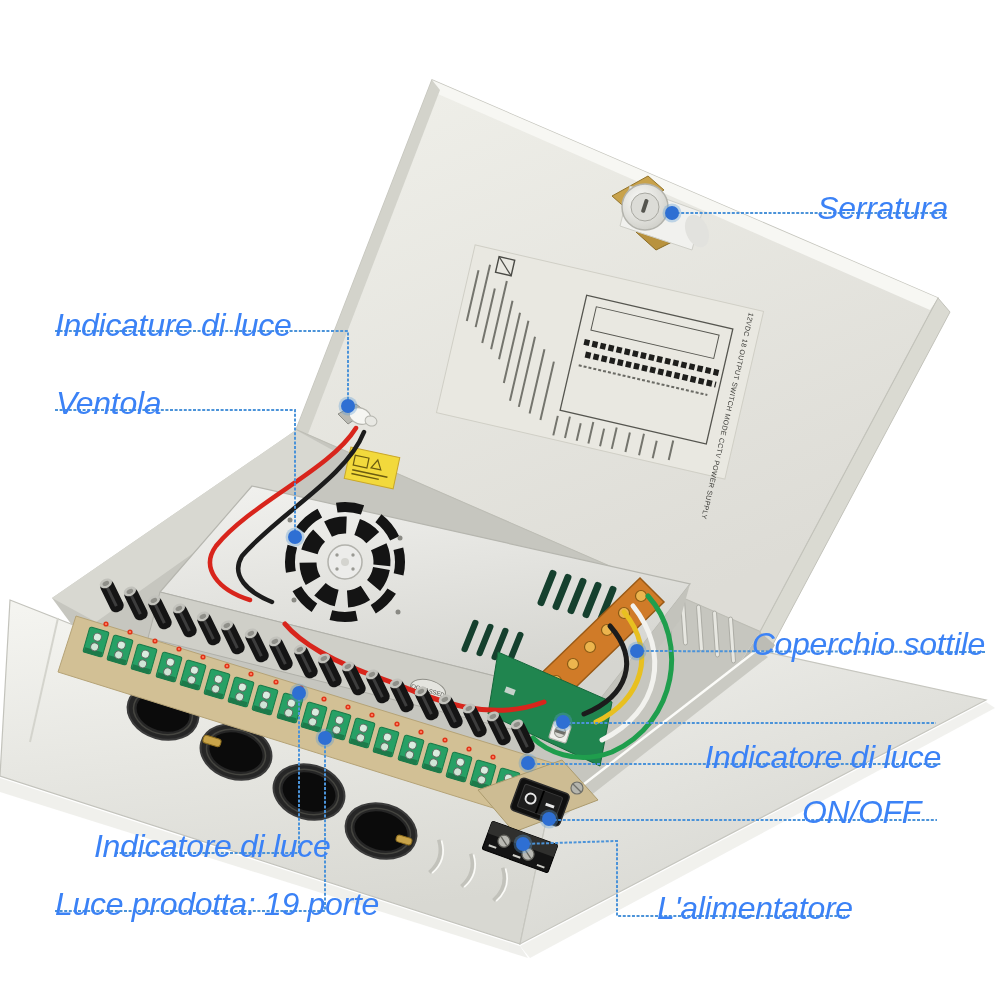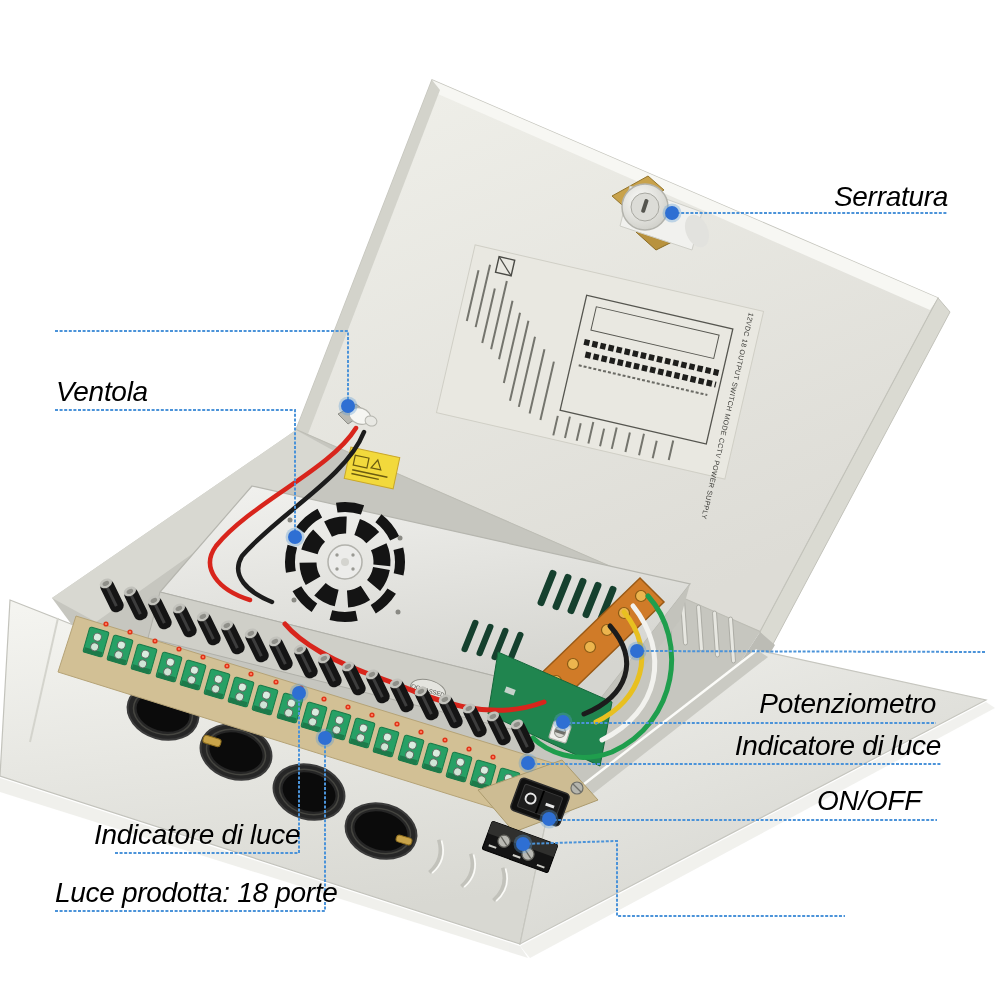--- a/index.html
+++ b/index.html
@@ -1,20 +1,20 @@
 <!DOCTYPE html>
 <html><head>
 <meta charset="utf-8">
 <style>
   html,body{margin:0;padding:0;background:#fff;}
   #stage{position:relative;width:1000px;height:1000px;background:#ffffff;overflow:hidden;
          font-family:"Liberation Sans",sans-serif;}
   #scene{position:absolute;left:0;top:0;}
-  .label{position:absolute;font-style:italic;font-size:28px;line-height:1.1;
-         color:#000000;white-space:nowrap;letter-spacing:-0.3px;}
+  .label{position:absolute;font-style:italic;font-size:32px;line-height:1.1;
+         color:#3b82f6;white-space:nowrap;letter-spacing:-0.3px;margin-top:9px;}
 </style>
 </head>
 <body>
 
 <div id="stage">
 <svg id="scene" width="1000" height="1000" viewBox="0 0 1000 1000">
   <defs>
     <linearGradient id="lidGrad" x1="0" y1="0" x2="0.5" y2="1">
       <stop offset="0" stop-color="#f0f0ea"></stop>
           <stop offset="1" stop-color="#dddcd6"></stop>
@@ -393,19 +393,21 @@
           <circle cx="325" cy="738" r="7" fill="#2e6fd3"></circle>
         </g>
     <g>
           <circle cx="523" cy="844" r="9.5" fill="#5b9bd5" opacity="0.35"></circle>
           <circle cx="523" cy="844" r="7" fill="#2e6fd3"></circle>
         </g>
   </g>
 </svg>
 
 <div class="label" style="right:52px;top:182px">Serratura</div>
+<div class="label" style="left:55px;top:299px">Indicature di luce</div>
 <div class="label" style="left:56px;top:377px">Ventola</div>
-<div class="label" style="right:64px;top:689px">Potenziometro</div>
+<div class="label" style="right:15px;top:618px">Coperchio sottile</div>
 <div class="label" style="right:59px;top:731px">Indicatore di luce</div>
 <div class="label" style="right:79px;top:786px">ON/OFF</div>
 <div class="label" style="left:94px;top:820px">Indicatore di luce</div>
-<div class="label" style="left:55px;top:878px">Luce prodotta: 18 porte</div>
+<div class="label" style="left:55px;top:878px">Luce prodotta: 19 porte</div>
+<div class="label" style="left:657px;top:882px">L'alimentatore</div>
 </div>
 
 </body></html>

